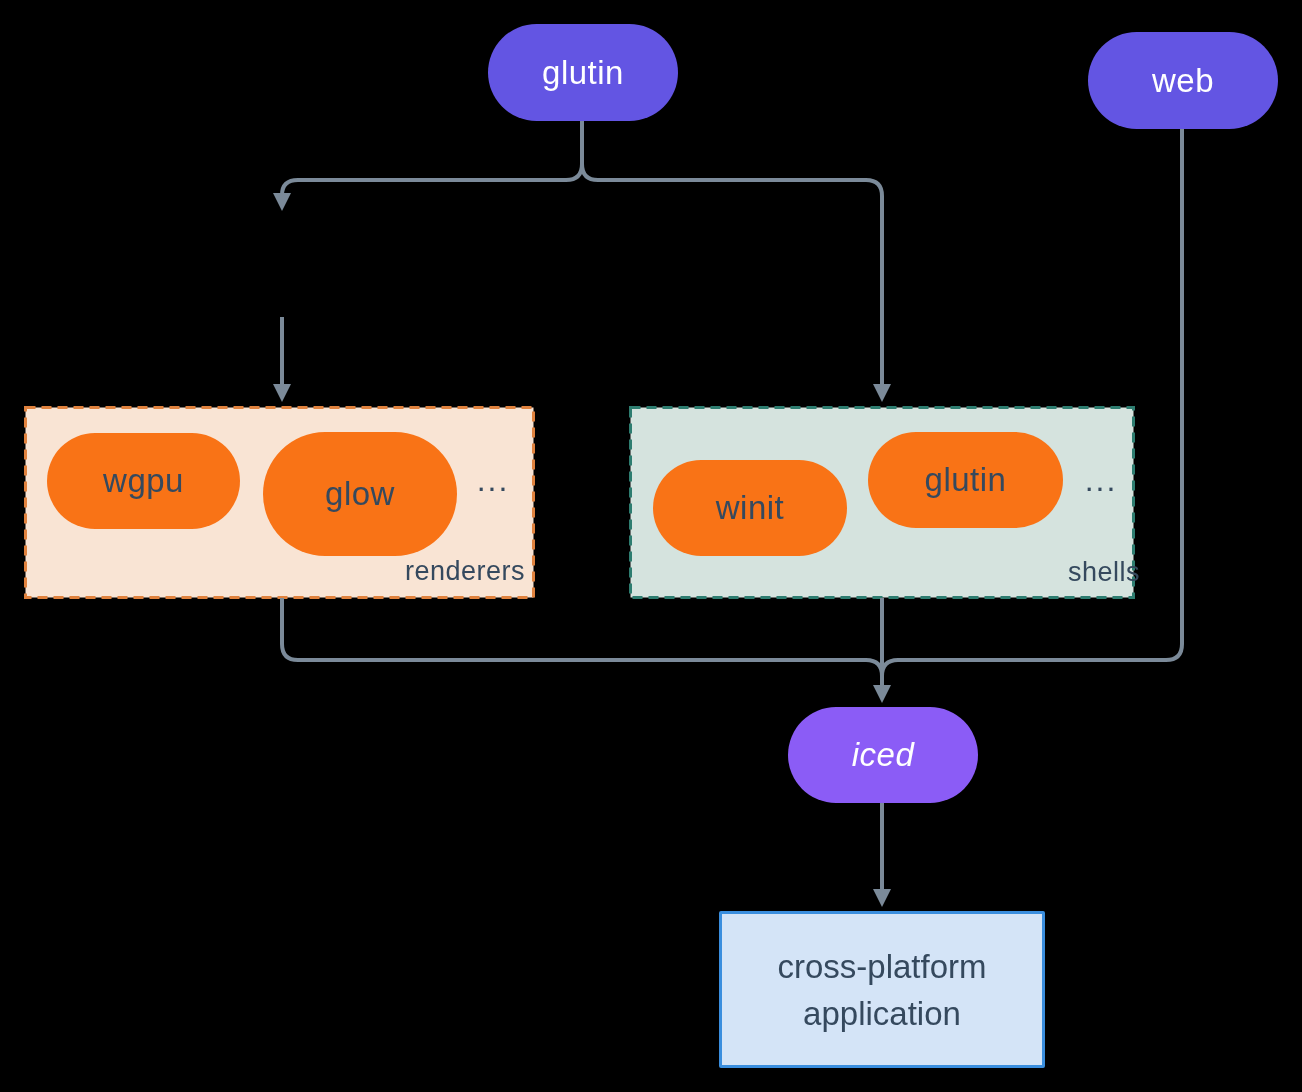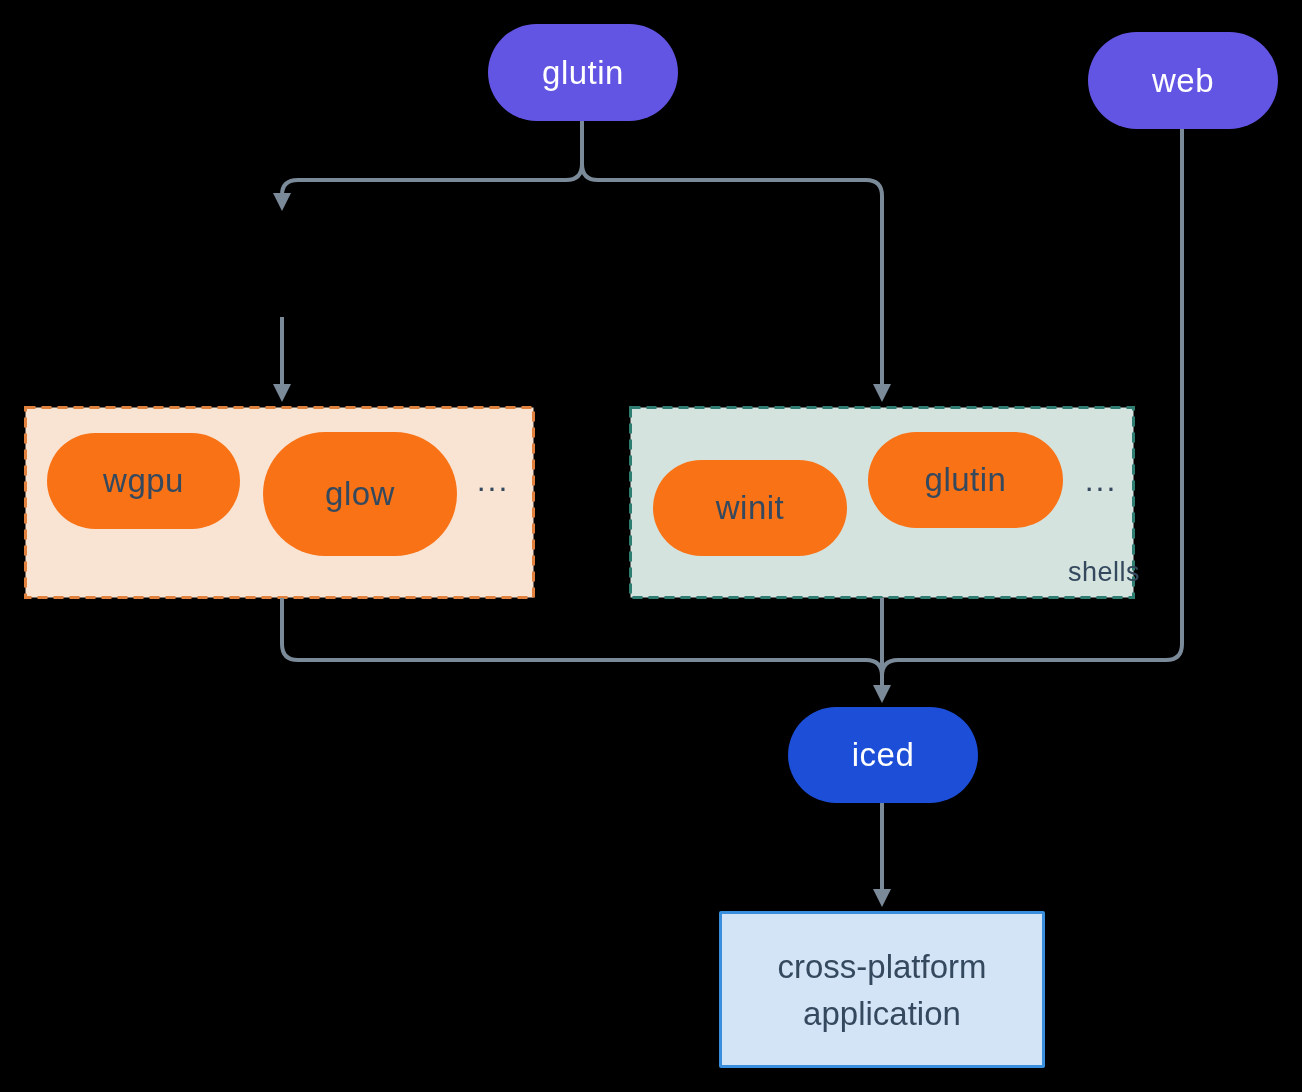--- a/index.html
+++ b/index.html
@@ -8,21 +8,21 @@
     font-family:"Liberation Sans","DejaVu Sans",sans-serif; overflow:hidden;
   }
   .layer { position:absolute; left:0; top:0; width:1302px; height:1092px; }
 
   .pill {
     position:absolute; display:flex; align-items:center; justify-content:center;
     border-radius:999px; font-size:33px; letter-spacing:0.5px; white-space:nowrap;
   }
   .pill--purple { background:#6355e3; color:#ffffff; }
   .pill--orange { background:#e0813c; color:#ffffff; }
-  .pill--blue   { background:#1d4ed8; color:#ffffff; }
+  .pill--blue   { background:#8b5cf6; color:#ffffff;font-style:italic; }
   .pill--white  { background:#f97316; color:#35495e; }
 
   .node-native   { left:488px; top:24px;  width:190px; height:97px; }
   .node-web      { left:1088px; top:24px; width:190px; height:97px;margin-top:8px; }
   .node-graphics { left:188px; top:214px; width:190px; height:103px; }
   .node-iced     { left:788px; top:707px; width:190px; height:96px; }
 
   .node-wgpu   { left:47px;  top:433px; width:193px; height:96px; }
   .node-glow   { left:263px; top:432px; width:194px; height:124px; }
   .node-winit  { left:653px; top:432px; width:194px; height:96px;margin-top:28px; }
@@ -77,20 +77,21 @@
   </svg>
 
   <div class="pill pill--purple node-native">glutin</div>
 
   <div class="pill pill--purple node-web">web</div>
 
 
   <div class="pill pill--white node-wgpu">wgpu</div>
   <div class="pill pill--white node-glow">glow</div>
   <div class="ellipsis ellipsis--renderers">...</div>
+  <div class="group-label group-label--renderers">renderers</div>
 
   <div class="pill pill--white node-winit">winit</div>
   <div class="pill pill--white node-glutin">glutin</div>
   <div class="ellipsis ellipsis--shells">...</div>
   <div class="group-label group-label--shells">shells</div>
 
   <div class="pill pill--blue node-iced">iced</div>
 
   <div class="app-box">cross-platform application</div>
 

